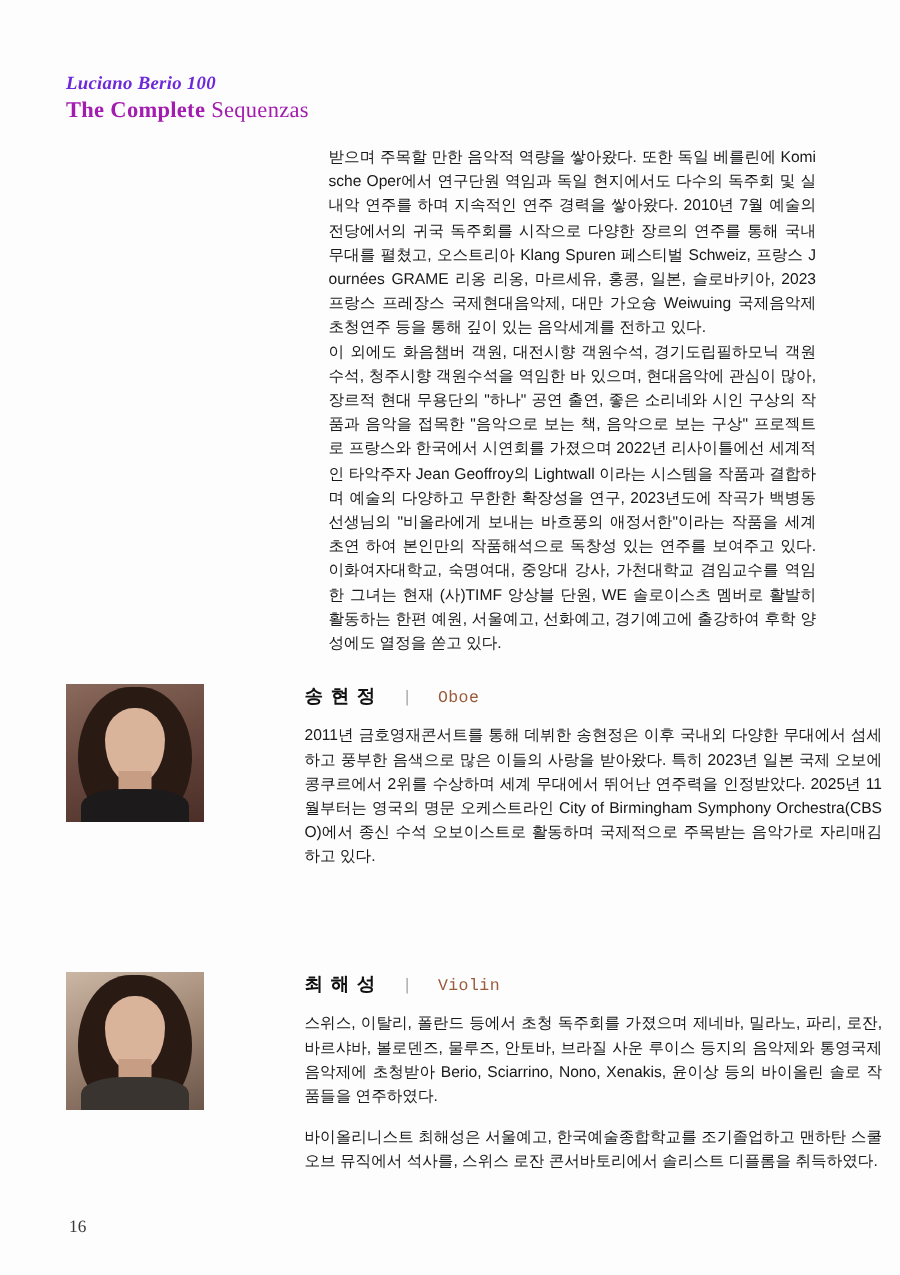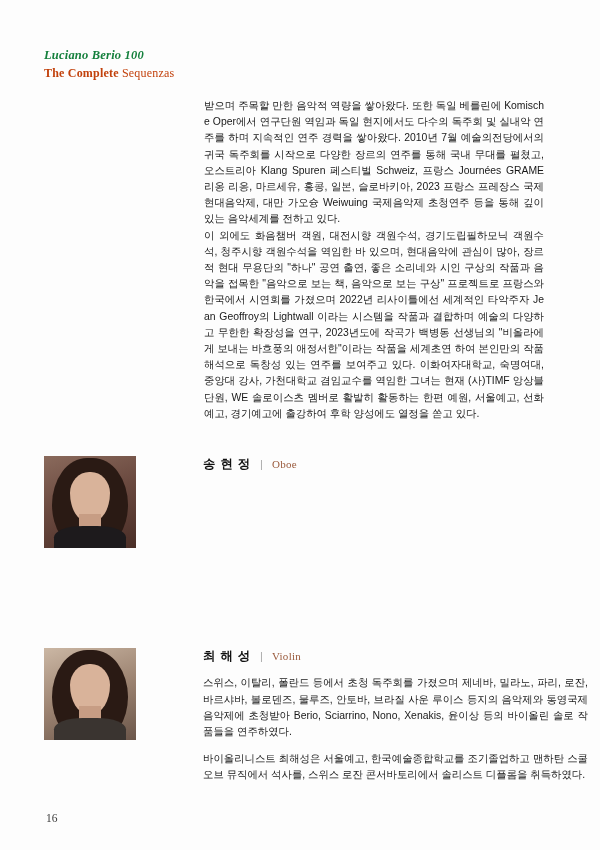--- a/index.html
+++ b/index.html
@@ -27,47 +27,47 @@
     position: absolute;
     left: 44px;
     top: 48px;
     width: 300px;
   }
   .header-line1 {
     font-family: "Liberation Serif", serif;
     font-style: italic;
     font-weight: bold;
     font-size: 12.5px;
-    color: #15803d;
+    color: #6d28d9;
     letter-spacing: 0.2px;
     margin-bottom: 3px;
   }
   .header-line2 {
     font-family: "Liberation Serif", serif;
-    font-size: 12px;
-    color: #c2410c;
+    font-size: 15px;
+    color: #a21caf;
     letter-spacing: 0.2px;
   }
   .header-line2 .bold-part {
     font-weight: bold;
   }
 
   
   .content {
     position: absolute;
     left: 203px;
     top: 98px;
     width: 341px;
   }
   .para {
     font-size: 10.4px;
     line-height: 16.2px;
     text-align: justify;
     color: #181818;
-    margin: 0 0 0 1px;
+    margin: 0 0 0 16px;
     word-break: break-all;
   }
   .para + .para {
     margin-top: 0px;
   }
 
   
   .performer {
     position: absolute;
     left: 44px;
@@ -139,35 +139,35 @@
 
   .perf-text {
     position: absolute;
     left: 159px;
     top: 0;
     width: 385px;
   }
   .perf-name-row {
     display: flex;
     align-items: baseline;
-    gap: 9px;
+    gap: 19px;
     margin-bottom: 9px;
   }
   .perf-name {
     font-size: 12.4px;
     font-weight: bold;
     color: #111111;
     letter-spacing: 0.8px;
   }
   .perf-sep {
     color: #a8a8a8;
     font-size: 11px;
   }
   .perf-instrument {
-    font-family: Liberation Serif, serif;
+    font-family: Liberation Mono, monospace;
     font-size: 11px;
     color: #9a5a3c;
     letter-spacing: 0.3px;
   }
   .perf-para {
     font-size: 10.4px;
     line-height: 16.2px;
     text-align: justify;
     color: #181818;
     word-break: break-all;
@@ -208,20 +208,21 @@
         <div class="neck"></div>
         <div class="body"></div>
       </div>
     </div>
     <div class="perf-text">
       <div class="perf-name-row">
         <span class="perf-name">송 현 정</span>
         <span class="perf-sep">|</span>
         <span class="perf-instrument">Oboe</span>
       </div>
+      <p class="perf-para">2011년 금호영재콘서트를 통해 데뷔한 송현정은 이후 국내외 다양한 무대에서 섬세하고 풍부한 음색으로 많은 이들의 사랑을 받아왔다. 특히 2023년 일본 국제 오보에 콩쿠르에서 2위를 수상하며 세계 무대에서 뛰어난 연주력을 인정받았다. 2025년 11월부터는 영국의 명문 오케스트라인 City of Birmingham Symphony Orchestra(CBSO)에서 종신 수석 오보이스트로 활동하며 국제적으로 주목받는 음악가로 자리매김하고 있다.</p>
     </div>
   </div>
 
   <div class="performer" id="performer-choi">
     <div class="photo">
       <div class="portrait p2">
         <div class="bg"></div>
         <div class="hair"></div>
         <div class="face"></div>
         <div class="neck"></div>

